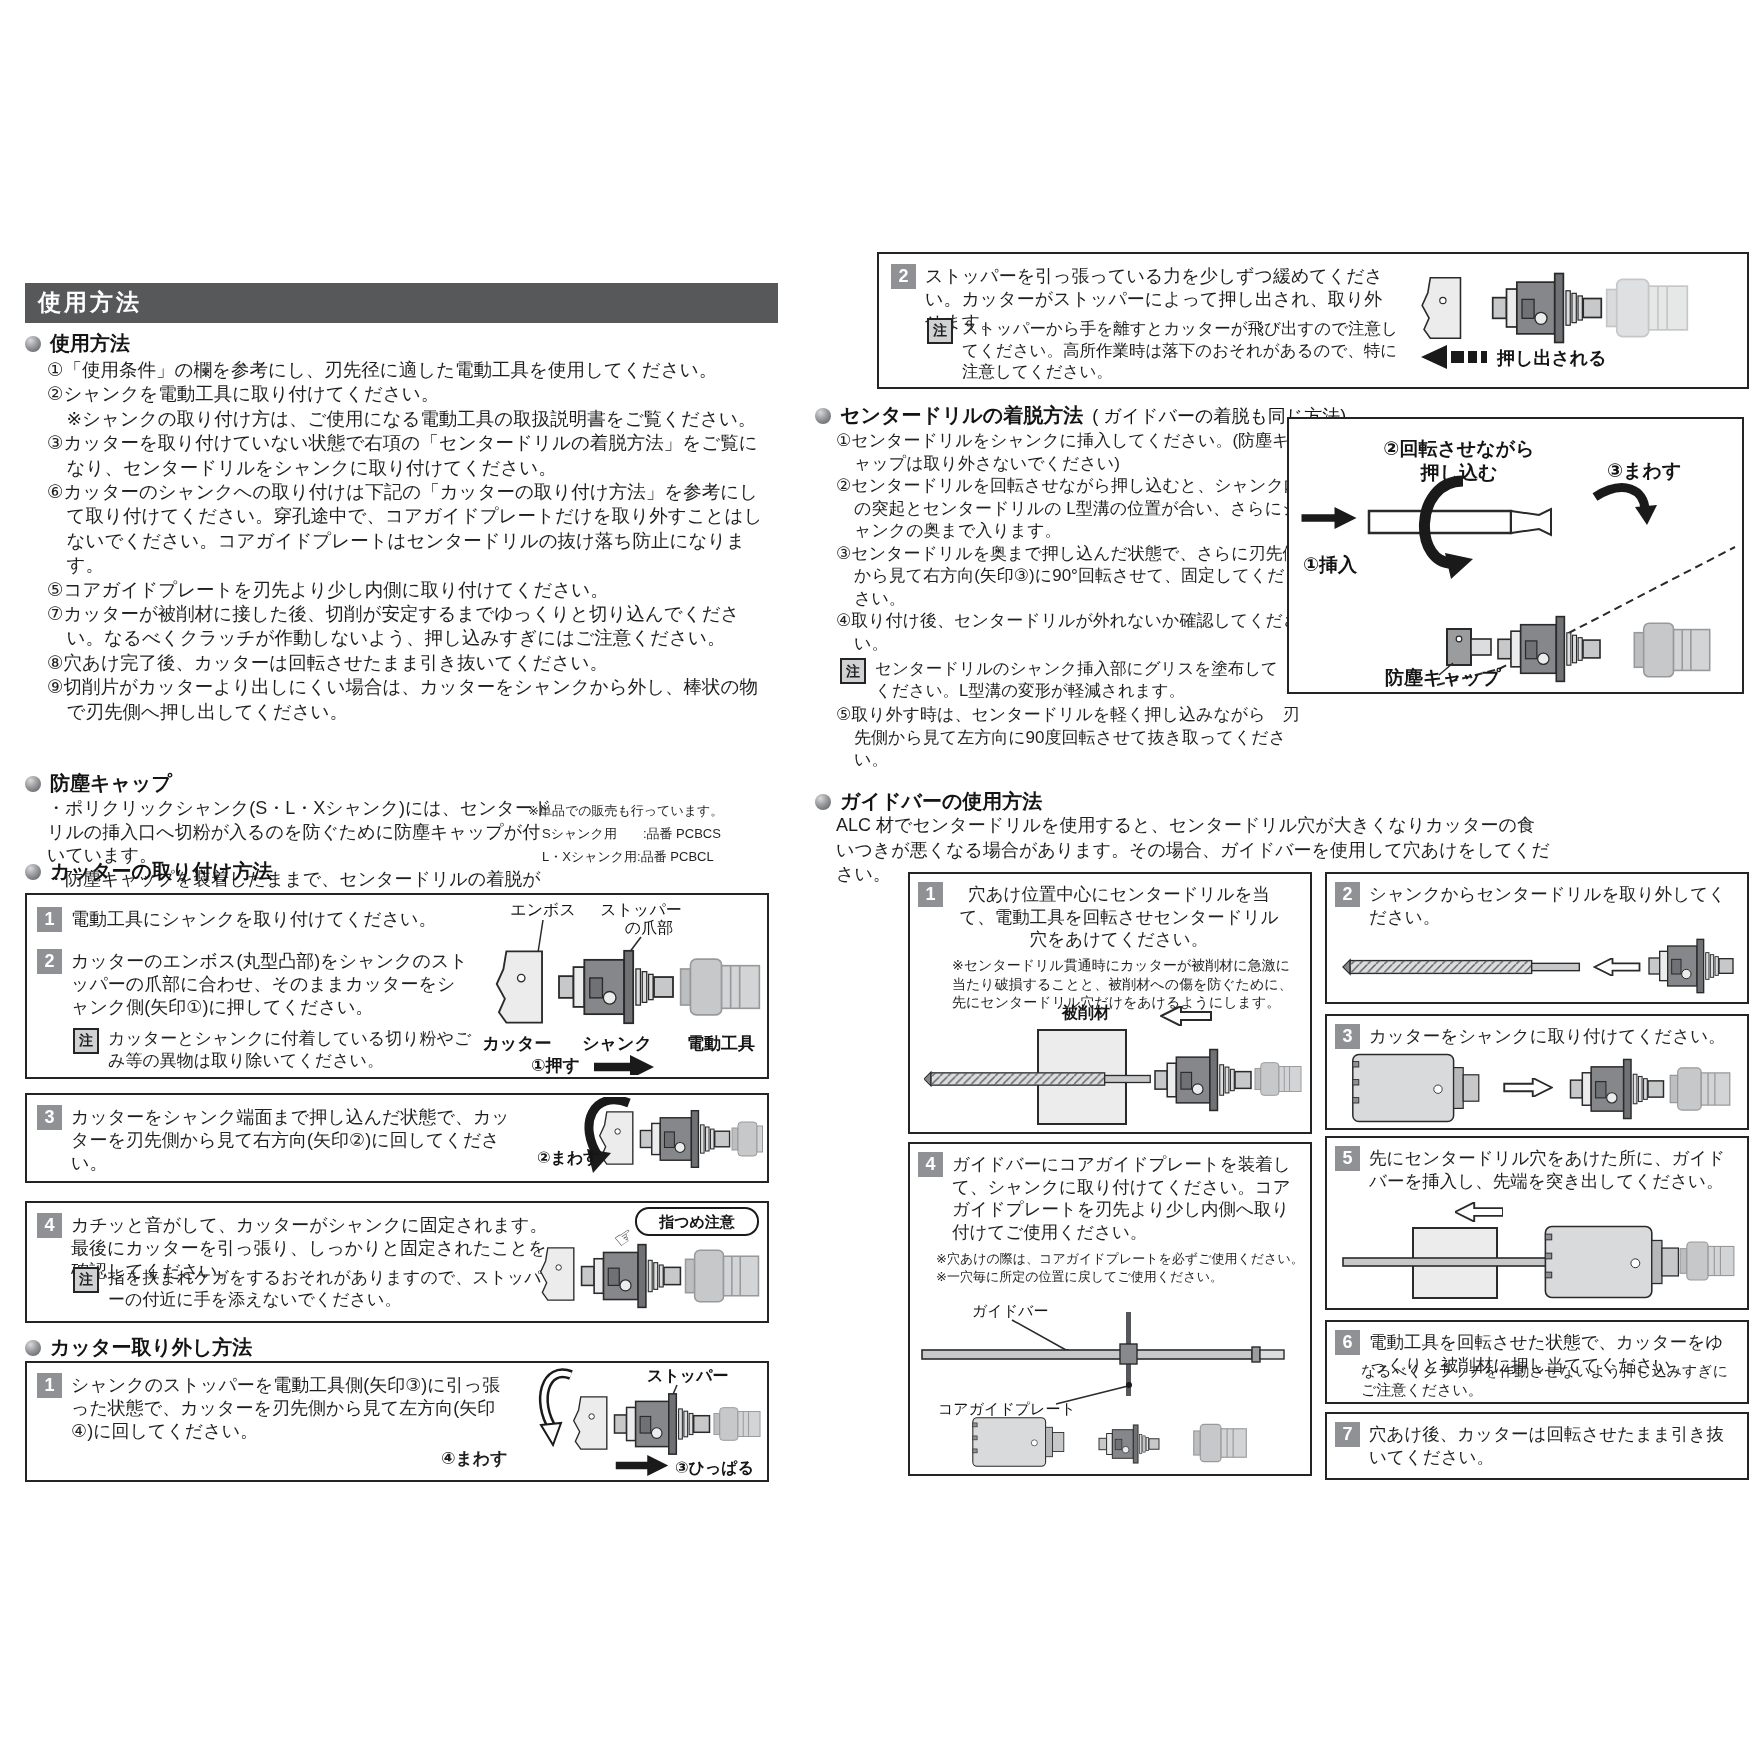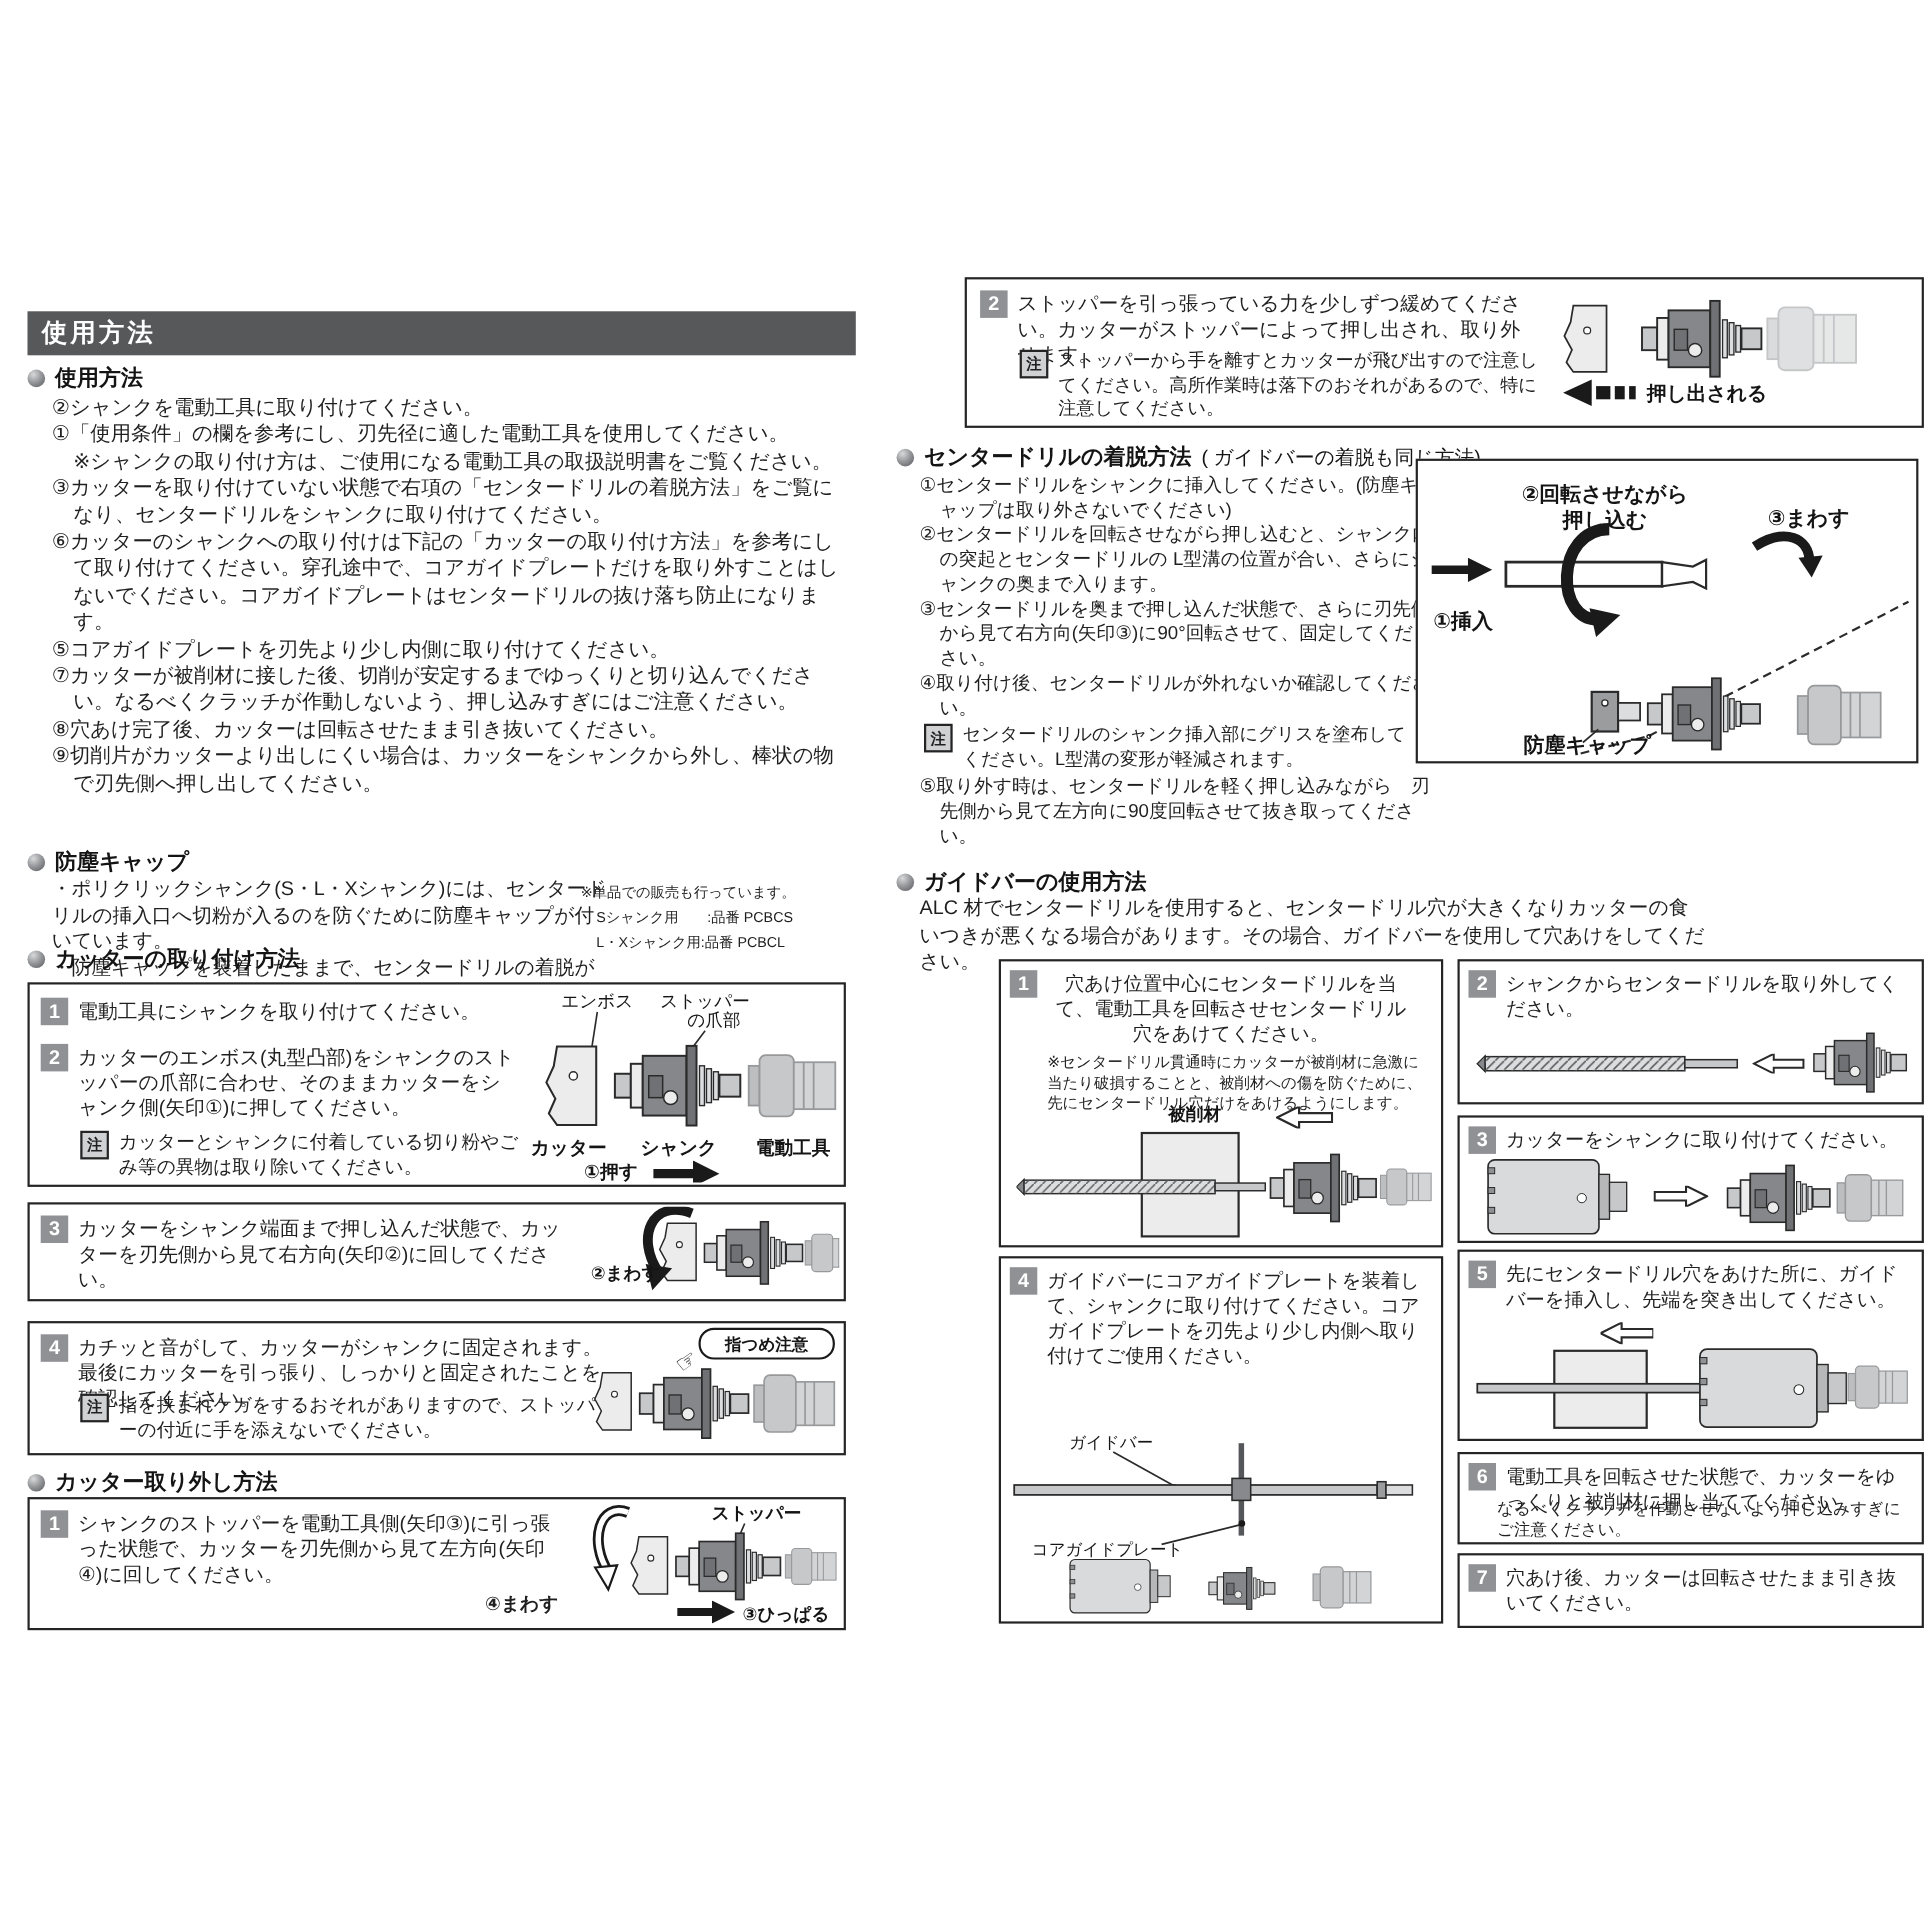--- a/index.html
+++ b/index.html
@@ -96,22 +96,22 @@
   <div class="abs titlebar" style="left:25px;top:283px;width:740px;">
     <span>使用方法</span>
   </div>
 
   <div class="abs hsec" style="left:25px;top:330px;">
     <span class="sphere"></span>
     <span>使用方法</span>
   </div>
 
   <div class="abs list" style="left:47px;top:358px;width:716px;">
+    <div class="li">①「使用条件」の欄を参考にし、刃先径に適した電動工具を使用してください。</div>
     <div class="li">②シャンクを電動工具に取り付けてください。</div>
-    <div class="li">①「使用条件」の欄を参考にし、刃先径に適した電動工具を使用してください。</div>
     <div class="li-sub">※シャンクの取り付け方は、ご使用になる電動工具の取扱説明書をご覧ください。</div>
     <div class="li">③カッターを取り付けていない状態で右項の「センタードリルの着脱方法」をご覧になり、センタードリルをシャンクに取り付けてください。</div>
     <div class="li">⑥カッターのシャンクへの取り付けは下記の「カッターの取り付け方法」を参考にして取り付けてください。穿孔途中で、コアガイドプレートだけを取り外すことはしないでください。コアガイドプレートはセンタードリルの抜け落ち防止になります。</div>
     <div class="li">⑤コアガイドプレートを刃先より少し内側に取り付けてください。</div>
     <div class="li">⑦カッターが被削材に接した後、切削が安定するまでゆっくりと切り込んでください。なるべくクラッチが作動しないよう、押し込みすぎにはご注意ください。</div>
     <div class="li">⑧穴あけ完了後、カッターは回転させたまま引き抜いてください。</div>
     <div class="li">⑨切削片がカッターより出しにくい場合は、カッターをシャンクから外し、棒状の物で刃先側へ押し出してください。</div>
   </div>
 
   <div class="abs hsec" style="left:25px;top:770px;">
@@ -334,20 +334,24 @@
       <use href="#sym-shank" x="232" y="8" width="100" height="62"></use>
       <use href="#sym-chuck" x="334" y="6" width="62" height="66"></use>
     </svg>
   </div>
 
   <div class="box" style="left:908px;top:1142px;width:400px;height:330px;">
     <div class="abs srow" style="left:8px;top:8px;width:380px;">
       <div class="nbadge">4</div>
       <div class="g-txt" style="padding-top:1px;width:344px;">ガイドバーにコアガイドプレートを装着して、シャンクに取り付けてください。コアガイドプレートを刃先より少し内側へ取り付けてご使用ください。</div>
     </div>
+    <div class="abs" style="left:26px;top:106px;width:368px;font-size:13px;line-height:18px;">
+      <div>※穴あけの際は、コアガイドプレートを必ずご使用ください。</div>
+      <div>※一穴毎に所定の位置に戻してご使用ください。</div>
+    </div>
     <svg class="abs" style="left:6px;top:150px;" width="388" height="176" viewBox="0 0 388 176">
       <text x="56" y="22" font-size="15">ガイドバー</text>
       <path class="ldr" d="M96,26 L150,56"></path>
       <circle cx="151" cy="58" r="3" fill="#1a1a1a"></circle>
       <rect x="6" y="56" width="330" height="9" fill="#c7c8ca" stroke="#2a2a2a" stroke-width="1.6"></rect>
       <rect x="336" y="53" width="8" height="15" fill="#9a9c9e" stroke="#2a2a2a" stroke-width="1.4"></rect>
       <rect x="344" y="56" width="24" height="9" fill="#dcdddf" stroke="#2a2a2a" stroke-width="1.4"></rect>
       <rect x="210" y="18" width="5" height="84" fill="#55575a"></rect>
       <rect x="204" y="50" width="17" height="20" fill="#87898c" stroke="#2a2a2a" stroke-width="1.4"></rect>
       <path class="ldr" d="M140,110 L212,92"></path>

